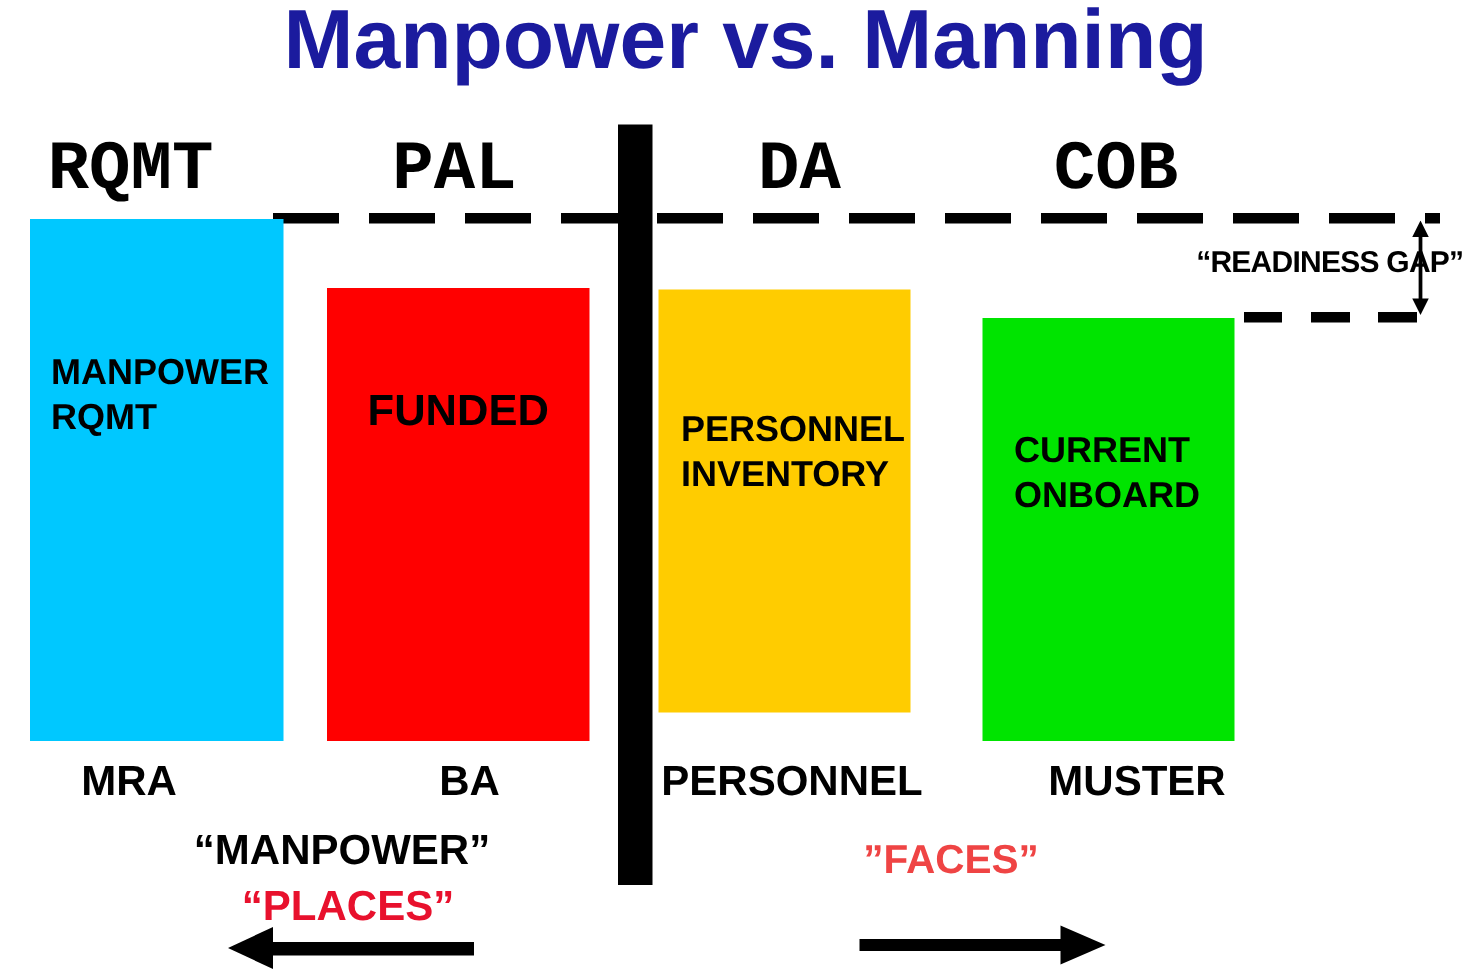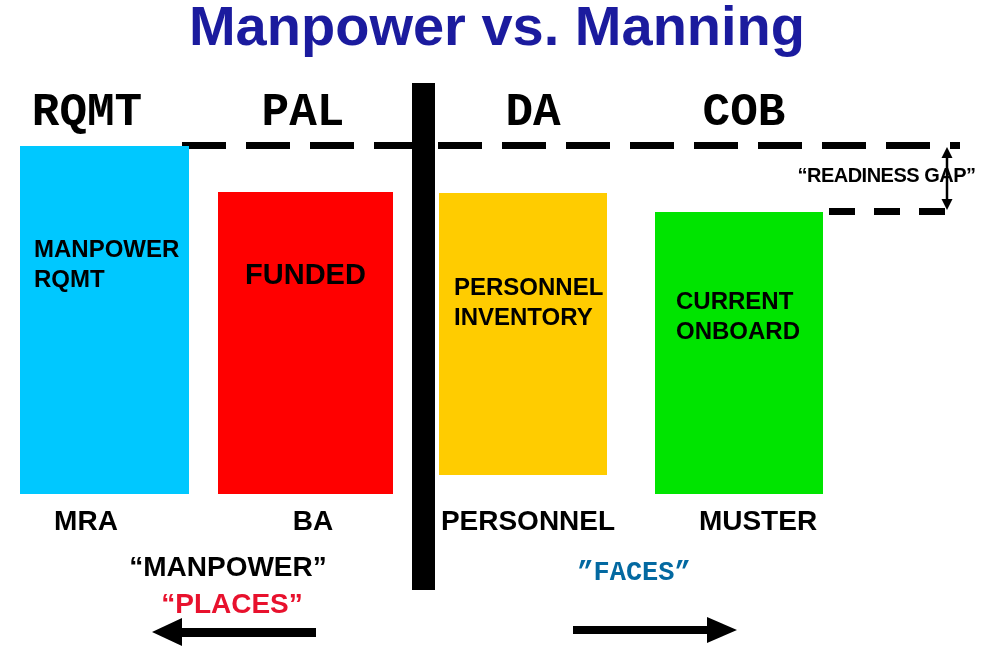--- a/index.html
+++ b/index.html
@@ -143,21 +143,21 @@
     <polygon points="8,63 2.5,52 13.5,52" fill="#000"></polygon>
   </svg>
 
   <div class="footer" id="footer-mra">MRA</div>
   <div class="footer" id="footer-ba">BA</div>
   <div class="footer" id="footer-inv">PERSONNEL</div>
   <div class="footer" id="footer-muster">MUSTER</div>
 
   <div class="quote" id="quote-manpower" style="color: #000000;">“MANPOWER”</div>
   <div class="quote" id="quote-places" style="color: rgb(232, 17, 45);">“PLACES”</div>
-  <div class="quote" id="quote-faces" style="color: #0369a1; font-family: Liberation Mono, monospace;">”FACES”</div>
+  <div class="quote" id="quote-faces" style="color: #ef4444;">”FACES”</div>
 
   <div class="h-arrow" id="arrow-left">
     <div class="head"></div>
     <div class="shaft"></div>
   </div>
   <div class="h-arrow" id="arrow-right">
     <div class="shaft"></div>
     <div class="head"></div>
   </div>
 

